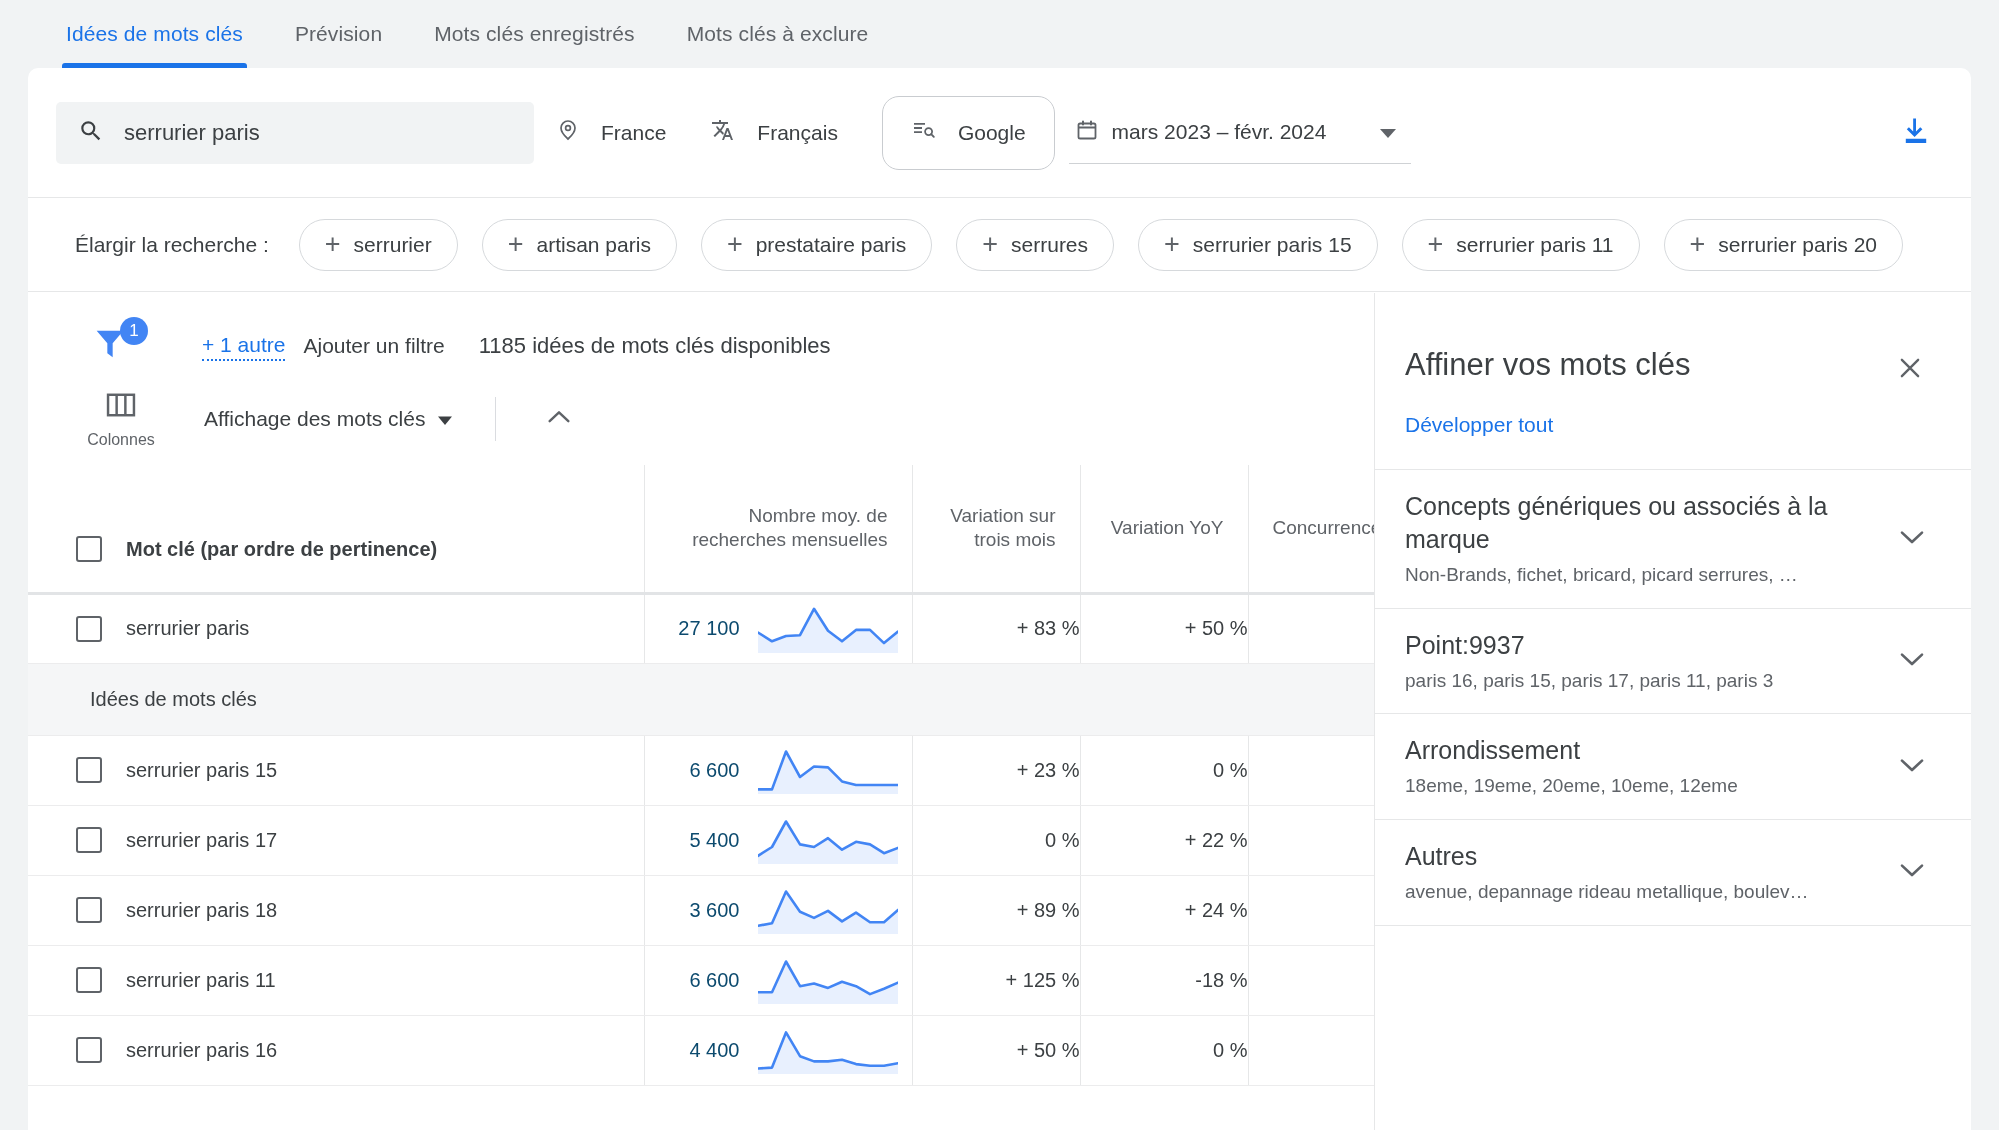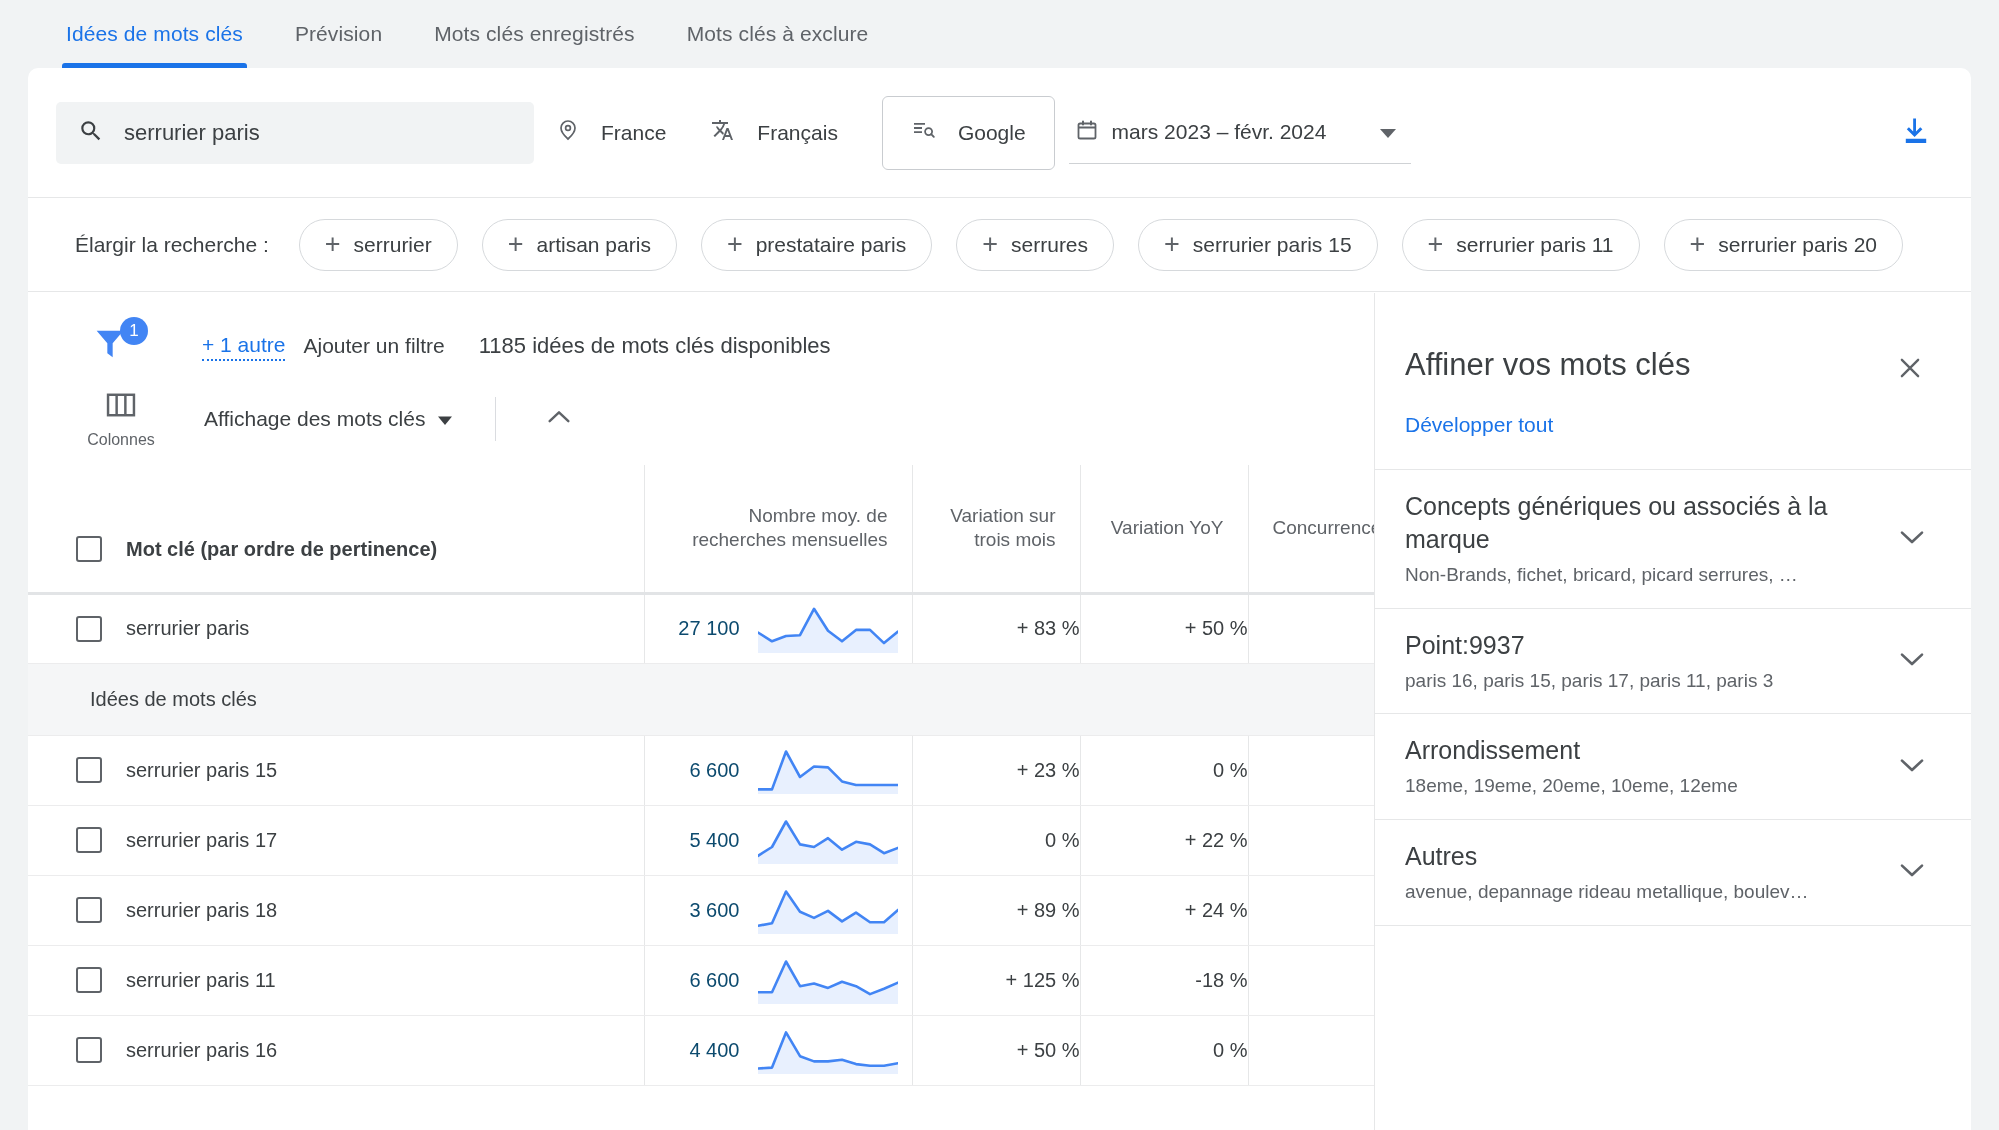--- a/index.html
+++ b/index.html
@@ -80,21 +80,21 @@
     display: flex; align-items: center; gap: 21px;
     height: 62px;
     padding: 0 22px;
     font-size: 21px;
     color: #3c4043;
     cursor: pointer;
     white-space: nowrap;
   }
   .chipbtn.boxed {
     border: 1px solid #c9ccd0;
-    border-radius: 6px;
+    border-radius: 17px;
     height: 74px;
     padding: 0 28px;
     margin-left: 22px;
   }
   .daterange {
     display: flex; align-items: center; gap: 13px;
     margin-left: 14px;
     height: 62px;
     padding: 0 14px 0 6px;
     border-bottom: 1px solid #cfd2d5;

